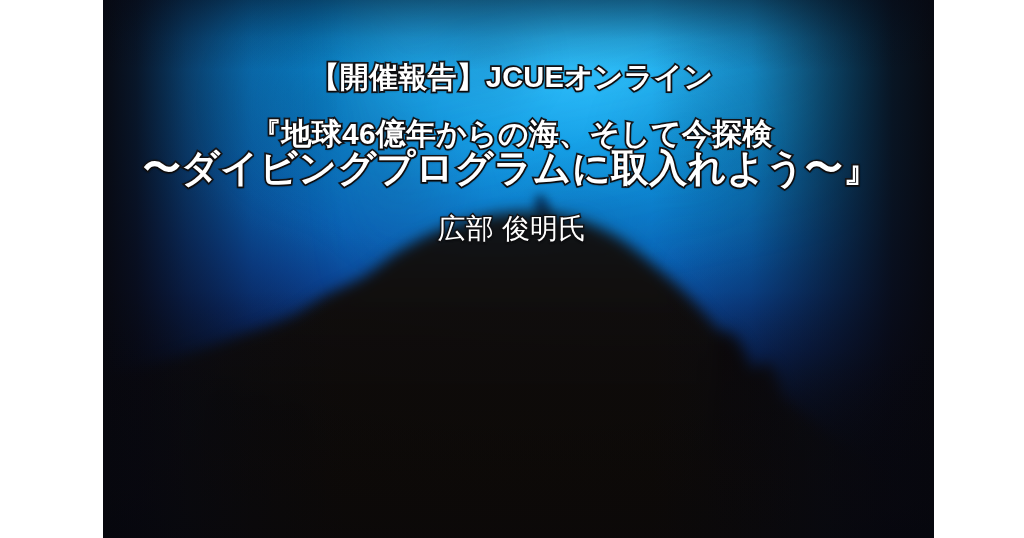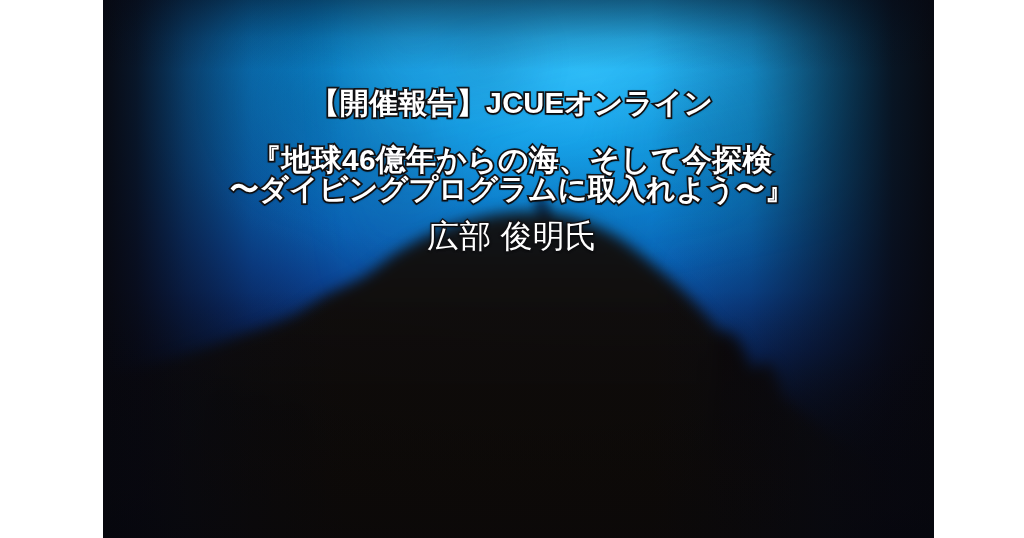--- a/index.html
+++ b/index.html
@@ -180,21 +180,21 @@
   .title-overlay {
     position: absolute;
     left: 0;
     top: 0;
     width: 1024px;
     height: 464px;
     display: flex;
     flex-direction: column;
     align-items: center;
     justify-content: flex-start;
-    padding-top: 89px;
+    padding-top: 63px;
     box-sizing: border-box;
     pointer-events: none;
   }
 
   .title-line {
     color: #ffffff;
     text-align: center;
     white-space: nowrap;
     letter-spacing: 0.2px;
     
@@ -210,27 +210,27 @@
     font-weight: 700;
     line-height: 1;
     margin-bottom: 27px;
   }
   .title-line-2 {
     font-size: 30px;
     font-weight: 700;
     line-height: 1;
   }
   .title-line-3 {
-    font-size: 29px;
+    font-size: 38px;
     font-weight: 700;
     line-height: 1;
-    margin-bottom: 16px;
+    margin-bottom: 28px;
   }
   .title-line-4 {
-    font-size: 32px;
+    font-size: 28px;
     font-weight: 400;
     line-height: 1;
     -webkit-text-stroke: 2.6px #17171a;
   }
 </style>
 </head>
 <body>
 
 <div class="canvas">
 

